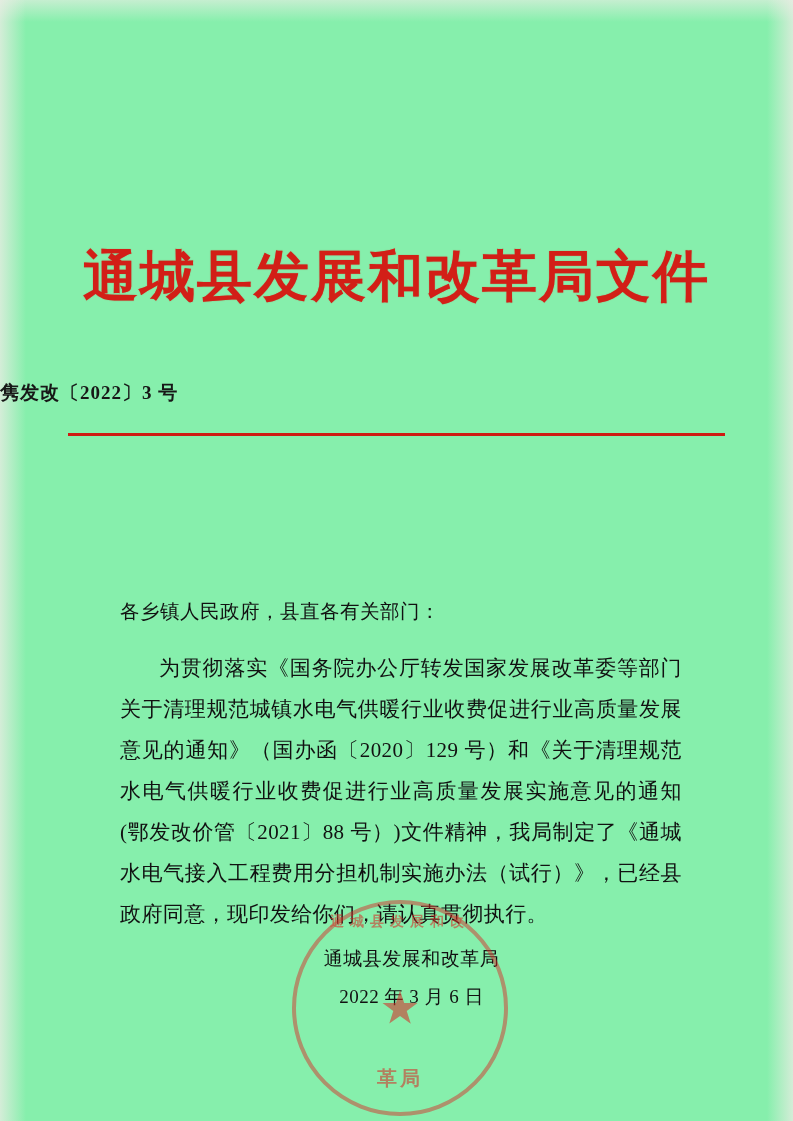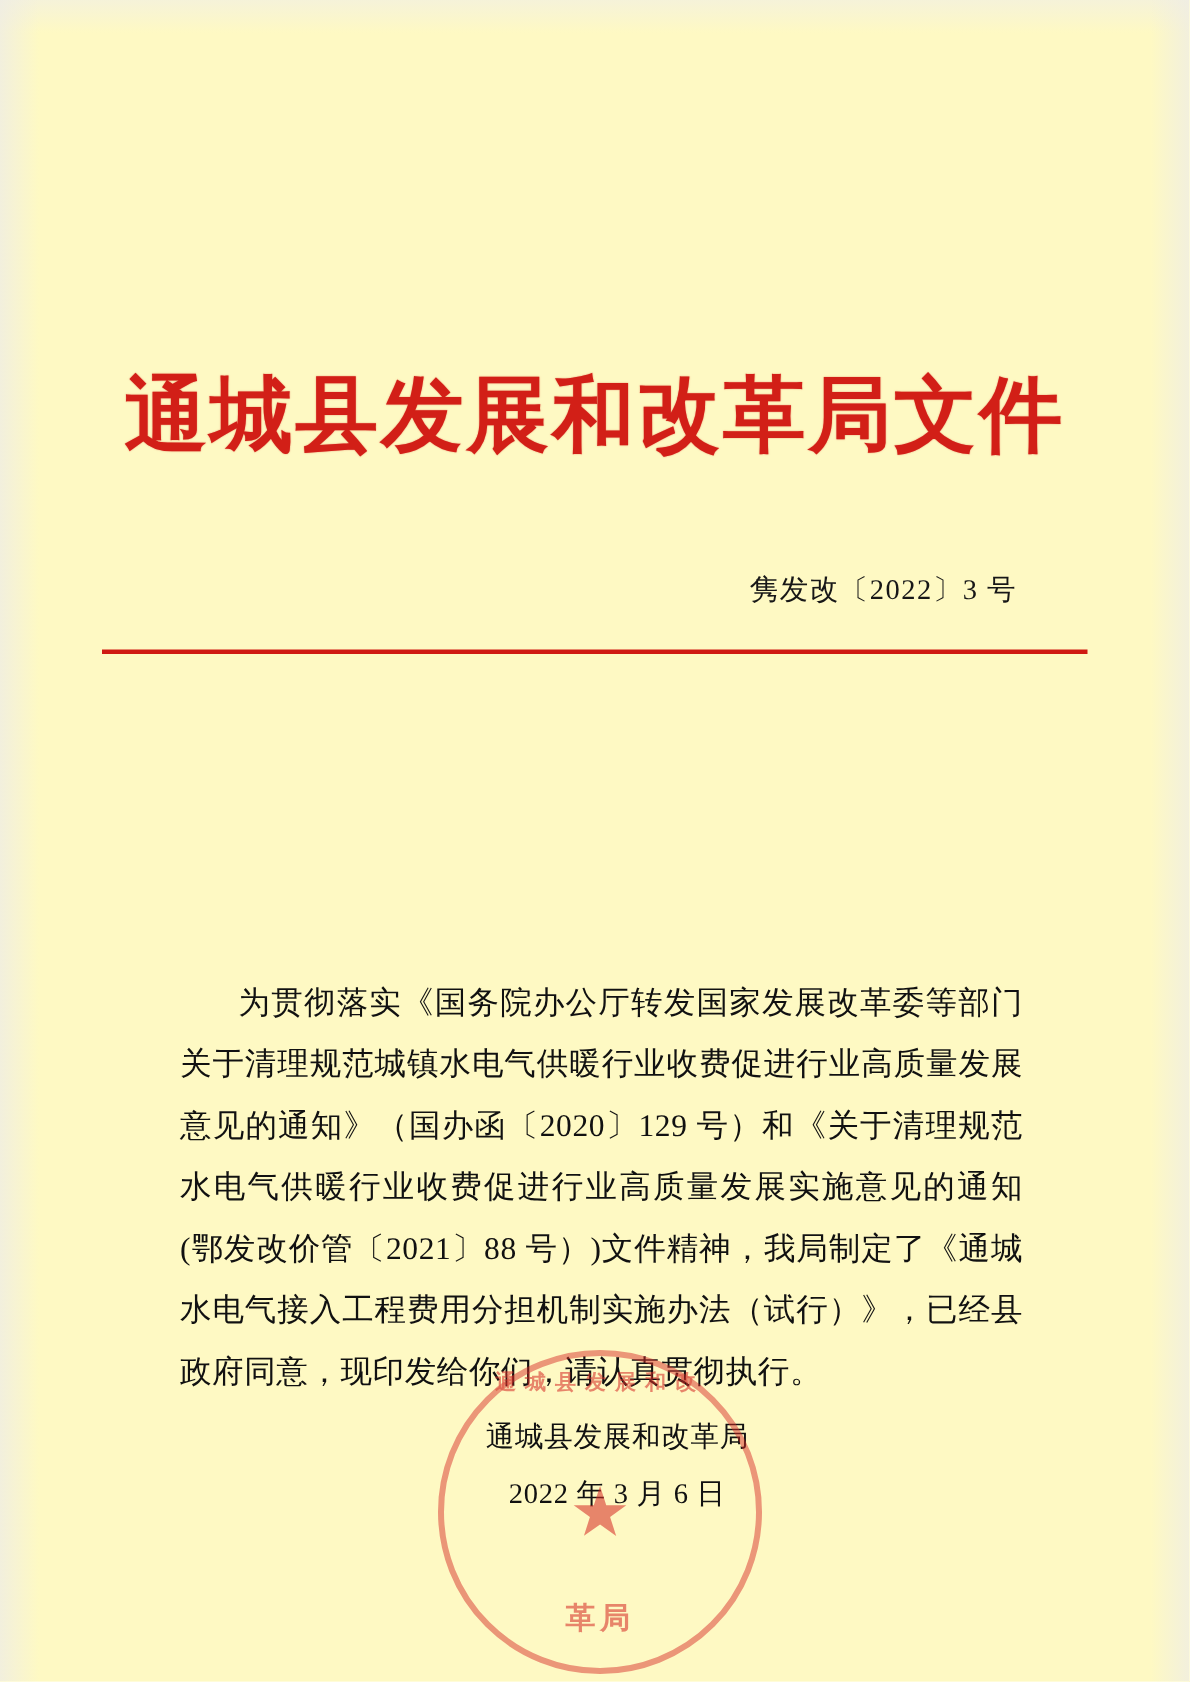--- a/index.html
+++ b/index.html
@@ -13,21 +13,21 @@
     font-family: "Liberation Serif", "DejaVu Serif", serif;
     color: #111111;
     position: relative;
     overflow: hidden;
   }
 
   .page {
     position: relative;
     width: 793px;
     height: 1121px;
-    background: #fef9c3;
+    background: #86efac;
   }
 
   
   .page::before {
     content: "";
     position: absolute;
     inset: 0;
     background:
       linear-gradient(90deg, rgba(238,236,230,0.75) 0px, rgba(255,255,255,0) 26px),
       linear-gradient(270deg, rgba(238,236,230,0.75) 0px, rgba(255,255,255,0) 26px),
@@ -48,25 +48,25 @@
     letter-spacing: 2px;
     white-space: nowrap;
     text-shadow: 0 0 1px rgba(210,31,23,0.6);
   }
 
   .doc-number {
     position: absolute;
     top: 380px;
     left: 0;
     width: 678px;
-    text-align: right;
+    text-align: left;
     font-size: 19px;
     letter-spacing: 1px;
     color: #171717;
-    font-weight: normal;
+    font-weight: bold;
   }
 
   .red-rule {
     position: absolute;
     top: 433px;
     left: 68px;
     width: 657px;
     height: 3px;
     background: #cf1a12;
   }
@@ -170,20 +170,21 @@
 
 <div class="page">
 
   <div class="doc-title">通城县发展和改革局文件</div>
 
   <div class="doc-number">隽发改〔2022〕3 号</div>
 
   <div class="red-rule"></div>
 
 
+  <div class="salutation">各乡镇人民政府，县直各有关部门：</div>
 
   <div class="body-text">为贯彻落实《国务院办公厅转发国家发展改革委等部门关于清理规范城镇水电气供暖行业收费促进行业高质量发展意见的通知》（国办函〔2020〕129 号）和《关于清理规范水电气供暖行业收费促进行业高质量发展实施意见的通知(鄂发改价管〔2021〕88 号）)文件精神，我局制定了《通城水电气接入工程费用分担机制实施办法（试行）》，已经县政府同意，现印发给你们，请认真贯彻执行。</div>
 
   <div class="signature">
     <span class="line">通城县发展和改革局</span>
     <span class="line">2022 年 3 月 6 日</span>
   </div>
 
   <div class="seal">
     <span class="seal-top-text">通城县发展和改</span>

